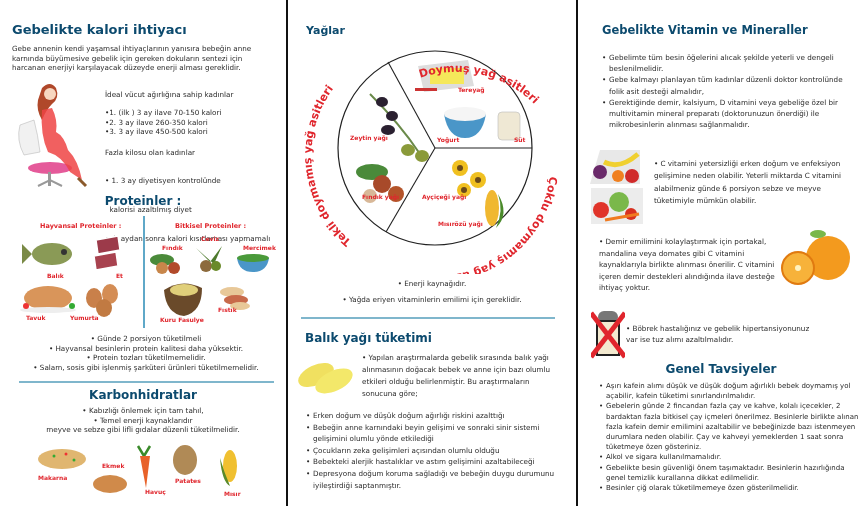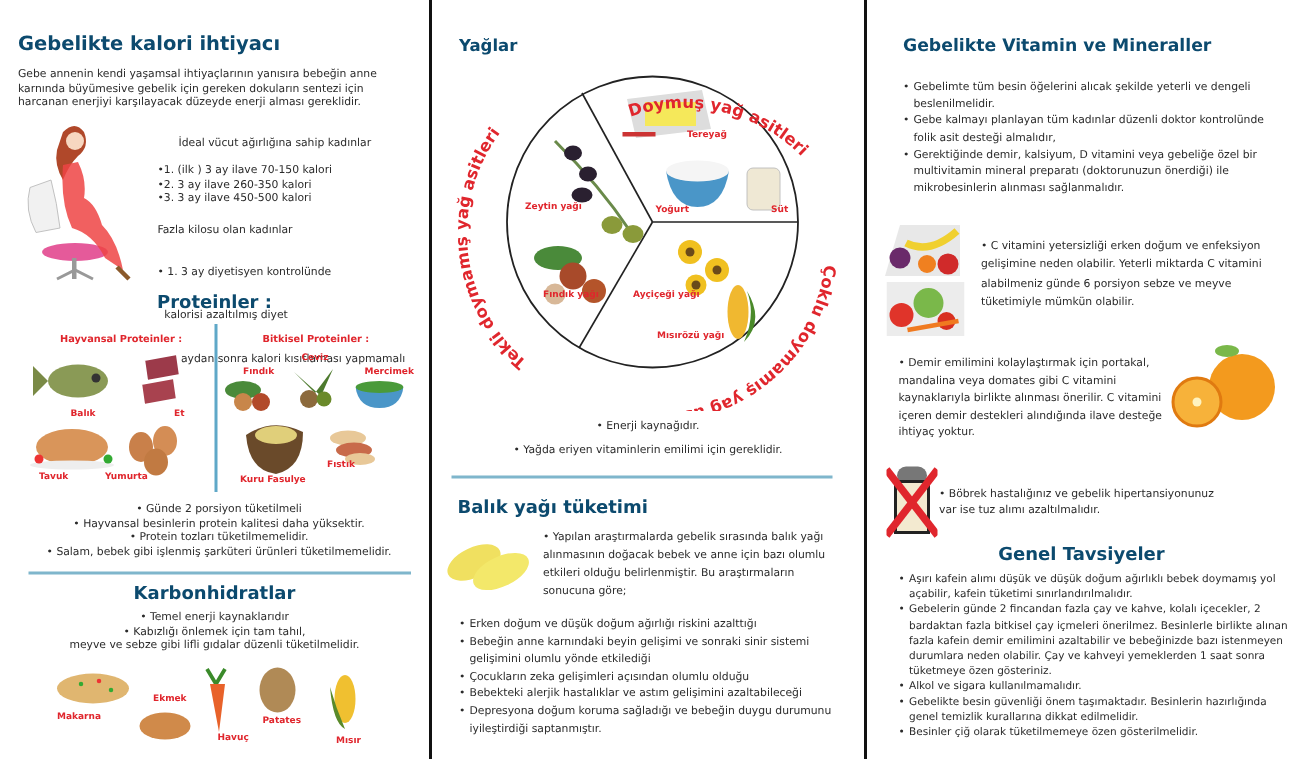--- a/index.html
+++ b/index.html
@@ -32,21 +32,21 @@
       <ellipse cx="38" cy="88" rx="22" ry="6" fill="#e55a9a"></ellipse>
       <rect x="36" y="92" width="3" height="14" fill="#999"></rect>
       <path d="M26 106 L38 100 L50 106" stroke="#999" stroke-width="2" fill="none"></path>
       <path d="M30 8 Q38 0 44 8 Q48 18 40 24 Q34 30 30 40 Q24 30 26 20 Z" fill="#b0482a"></path>
       <circle cx="38" cy="14" r="6" fill="#f7d7c0"></circle>
       <path d="M30 30 Q28 55 36 72 Q50 76 58 92 L70 100 Q66 80 56 70 Q52 56 44 52 Q46 40 40 28 Z" fill="#e44" opacity="0.85"></path>
       <path d="M66 98 L74 106" stroke="#8b5a2b" stroke-width="3"></path>
     </svg>
   </div>
 
-  <div class="abs txt" style="left:105px;top:90px;margin-left:14px;">İdeal vücut ağırlığına sahip kadınlar</div>
+  <div class="abs txt" style="left:105px;top:90px;">İdeal vücut ağırlığına sahip kadınlar</div>
   <div class="abs txt" style="left:105px;top:108px;">
     <div>•1. (ilk ) 3 ay ilave 70-150 kalori</div>
     <div>•2. 3 ay  ilave 260-350 kalori</div>
     <div>•3. 3 ay ilave 450-500 kalori</div>
   </div>
   <div class="abs txt" style="left:105px;top:148px;">Fazla kilosu olan kadınlar</div>
   <div class="abs txt" style="left:105px;top:157px;white-space:pre;">
     <div>• 1. 3 ay diyetisyen kontrolünde</div>
     <div>  kalorisi azaltılmış diyet</div>
     <div>• 4. aydan sonra kalori kısıtlaması yapmamalı</div>
@@ -126,28 +126,28 @@
         <ellipse cx="18" cy="16" rx="12" ry="5" fill="#c86a4a"></ellipse>
         <ellipse cx="22" cy="22" rx="10" ry="4" fill="#e8c898"></ellipse>
       </svg>
   </div>
   <div class="abs lbl" style="left:218px;top:306px;">Fıstık</div>
 
   <div class="abs txt center" style="left:0;width:292px;top:334px;">
     <div>• Günde 2 porsiyon tüketilmeli</div>
     <div>• Hayvansal besinlerin protein kalitesi daha  yüksektir.</div>
     <div>• Protein tozları tüketilmemelidir.</div>
-    <div>• Salam, bebek gibi işlenmiş şarküteri ürünleri tüketilmemelidir.</div>
+    <div>• Salam, sosis gibi işlenmiş şarküteri ürünleri tüketilmemelidir.</div>
   </div>
   <div class="hblue" style="left:19px;top:381px;width:255px;"></div>
 
   <div class="abs h1 center" style="left:0;width:286px;top:388px;font-size:12px;">Karbonhidratlar</div>
   <div class="abs txt center" style="left:0;width:286px;top:406px;">
+    <div>• Kabızlığı önlemek için tam tahıl,</div>
     <div>• Temel enerji kaynaklarıdır</div>
-    <div>• Kabızlığı önlemek için tam tahıl,</div>
     <div>meyve ve sebze gibi lifli gıdalar düzenli tüketilmelidir.</div>
   </div>
   <div class="abs" style="left:36px;top:446px;">
     <svg width="52" height="26">
         <ellipse cx="26" cy="13" rx="24" ry="10" fill="#e0b670"></ellipse>
         <circle cx="18" cy="10" r="1.5" fill="#3a3"></circle>
         <circle cx="30" cy="8" r="1.5" fill="#e33"></circle>
         <circle cx="38" cy="14" r="1.5" fill="#3a3"></circle>
       </svg>
   </div>

